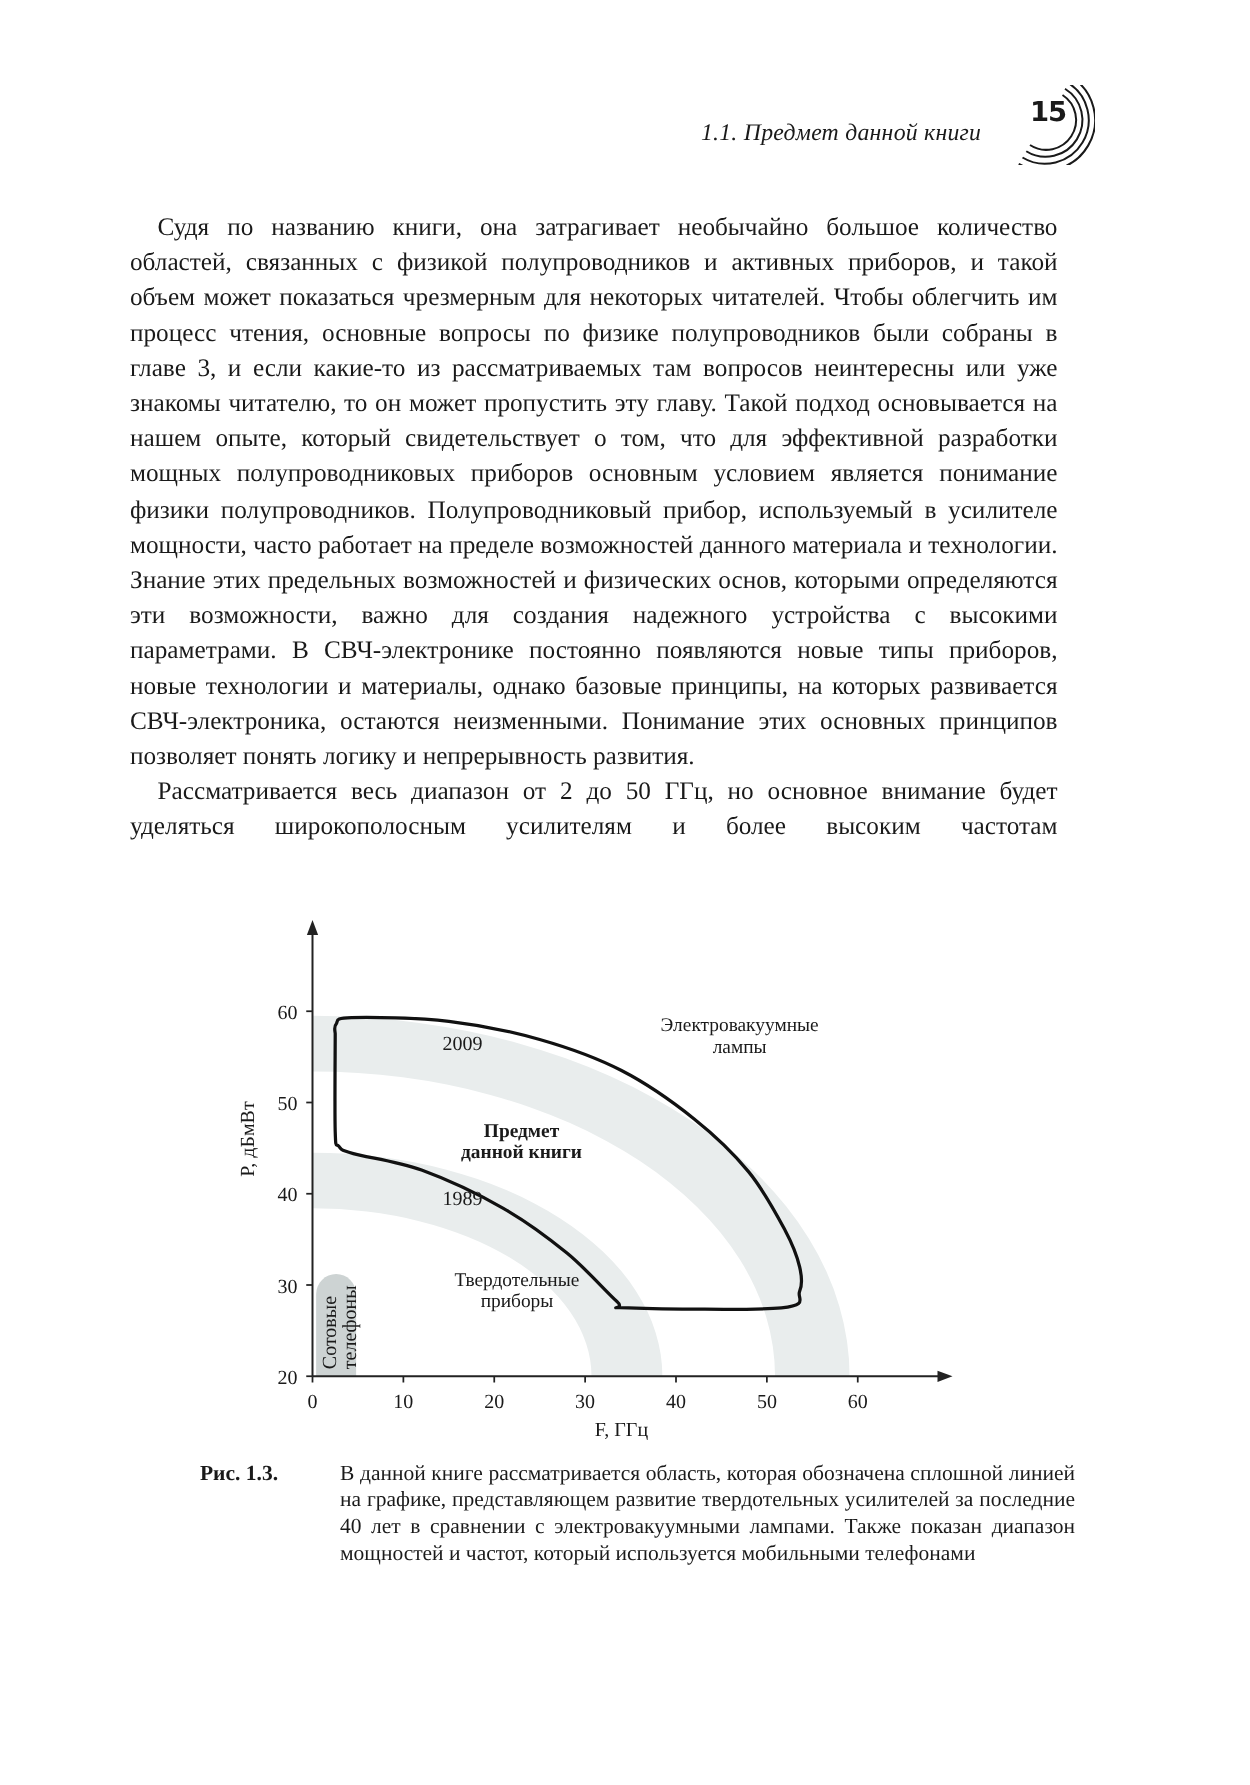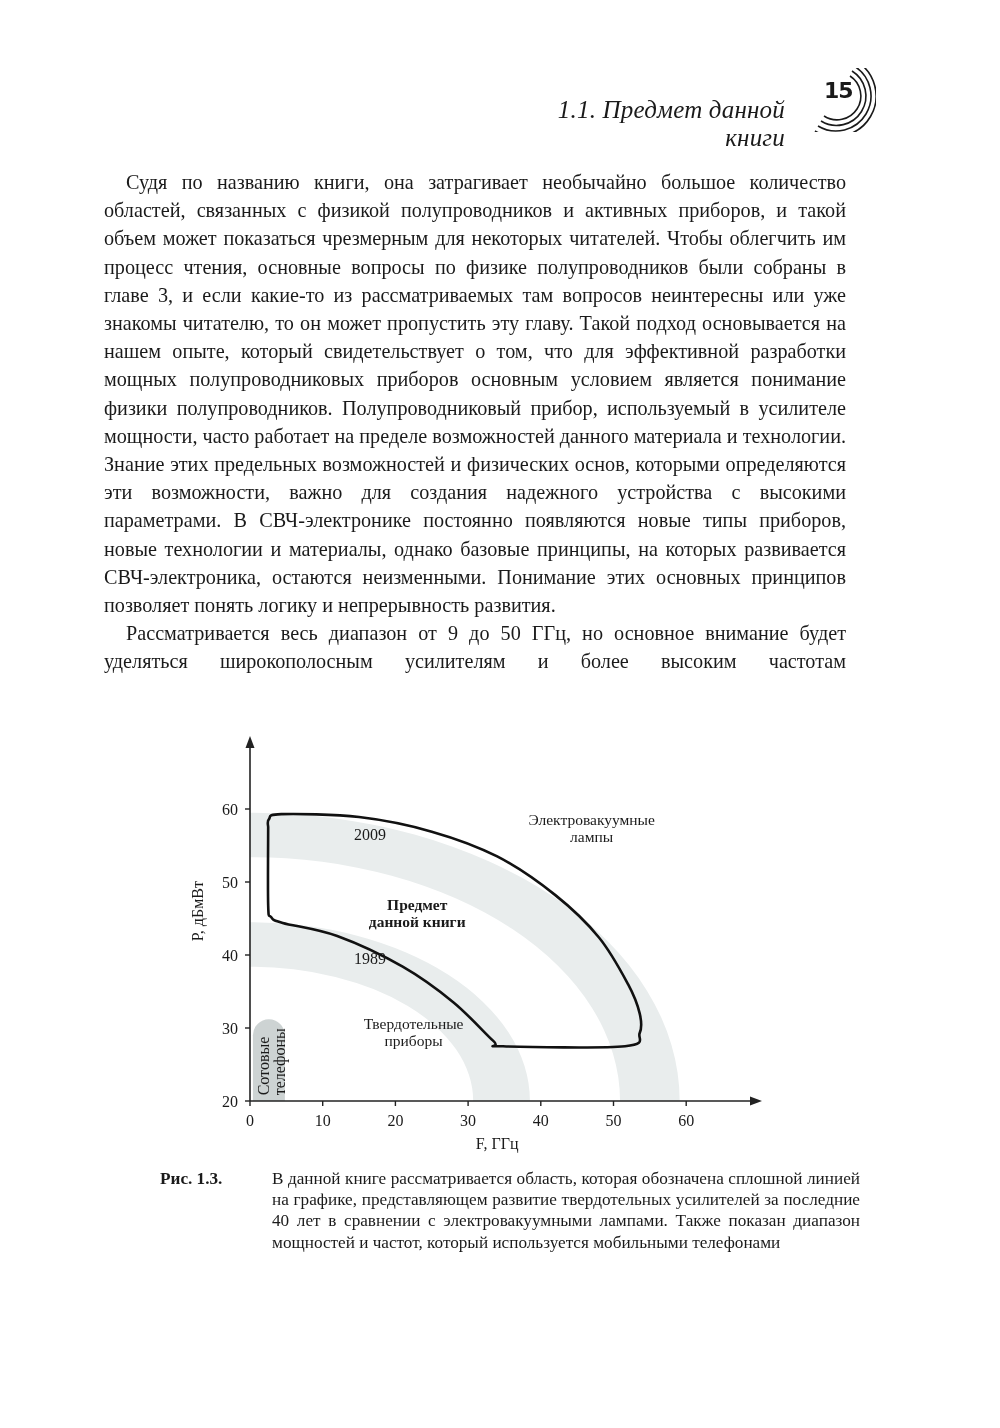--- a/index.html
+++ b/index.html
@@ -1,19 +1,19 @@
 <!DOCTYPE html>
 <html><head>
 <meta charset="utf-8">
 <style>
   html, body { margin: 0; padding: 0; background: #ffffff; }
   body { width: 1000px; height: 1428px; position: relative; overflow: hidden;
          font-family: "Liberation Serif", "DejaVu Serif", serif; color: #1a1a1a; }
   .running-head { position: absolute; top: 96px; left: 540px; width: 245px; text-align: right;
-         font-style: italic; font-size: 25px; letter-spacing: 0.2px; }
+         font-style: italic; font-size: 19px; letter-spacing: 0.2px; }
   .page-num { position: absolute; top: 68px; left: 810px; width: 66px; height: 64px; }
   .page-num .num { position: absolute; left: 14px; top: 10px; font-family: "DejaVu Sans", sans-serif;
          font-weight: bold; font-size: 22px; letter-spacing: -1px; }
   .body-text { position: absolute; left: 104px; top: 168px; width: 742px; font-size: 20.2px;
          line-height: 28.2px; text-align: justify; }
   .body-text p { margin: 0; text-indent: 22px; hyphens: manual; }
   .body-text p.no-last-justify { text-align-last: justify; }
   .figure { position: absolute; left: 0; top: 720px; width: 1000px; height: 440px; }
   .figure svg { position: absolute; left: 0; top: 0; }
   .caption { position: absolute; left: 160px; top: 1168px; width: 700px; font-size: 17.2px; line-height: 21.2px; }
@@ -32,21 +32,21 @@
       <path d="M42 3 A27 27 0 0 1 11 53"></path>
       <path d="M44 -2 A32 32 0 0 1 8 58"></path>
       <path d="M46 -7 A37 37 0 0 1 5 63"></path>
     </g>
   </svg>
   <span class="num">15</span>
 </div>
 
 <div class="body-text">
   <p>Судя по названию книги, она затрагивает необычайно большое количество областей, связанных с физикой полупроводников и активных приборов, и такой объем может показаться чрезмерным для некоторых читателей. Чтобы облег­чить им процесс чтения, основные вопросы по физике полупроводников были собраны в главе 3, и если какие-то из рассматриваемых там вопросов неинтерес­ны или уже знакомы читателю, то он может пропустить эту главу. Такой подход основывается на нашем опыте, который свидетельствует о том, что для эффек­тивной разработки мощных полупроводниковых приборов основным условием является понимание физики полупроводников. Полупроводниковый прибор, используемый в усилителе мощности, часто работает на пределе возможностей данного материала и технологии. Знание этих предельных возможностей и фи­зических основ, которыми определяются эти возможности, важно для создания надежного устройства с высокими параметрами. В СВЧ-электронике постоян­но появляются новые типы приборов, новые технологии и материалы, однако базовые принципы, на которых развивается СВЧ-электроника, остаются не­изменными. Понимание этих основных принципов позволяет понять логику и непрерывность развития.</p>
-  <p class="no-last-justify">Рассматривается весь диапазон от 9 до 50 ГГц, но основное внимание бу­дет уделяться широкополосным усилителям и более высоким частотам</p>
+  <p class="no-last-justify">Рассматривается весь диапазон от 2 до 50 ГГц, но основное внимание бу­дет уделяться широкополосным усилителям и более высоким частотам</p>
 </div>
 
 <div class="figure">
   <svg id="chart" width="1000" height="440" viewBox="0 0 1000 440">
       <defs>
         <clipPath id="plotclip">
           <rect x="250" y="0" width="520" height="381"></rect>
         </clipPath>
       </defs>
       <g clip-path="url(#plotclip)"></g>

